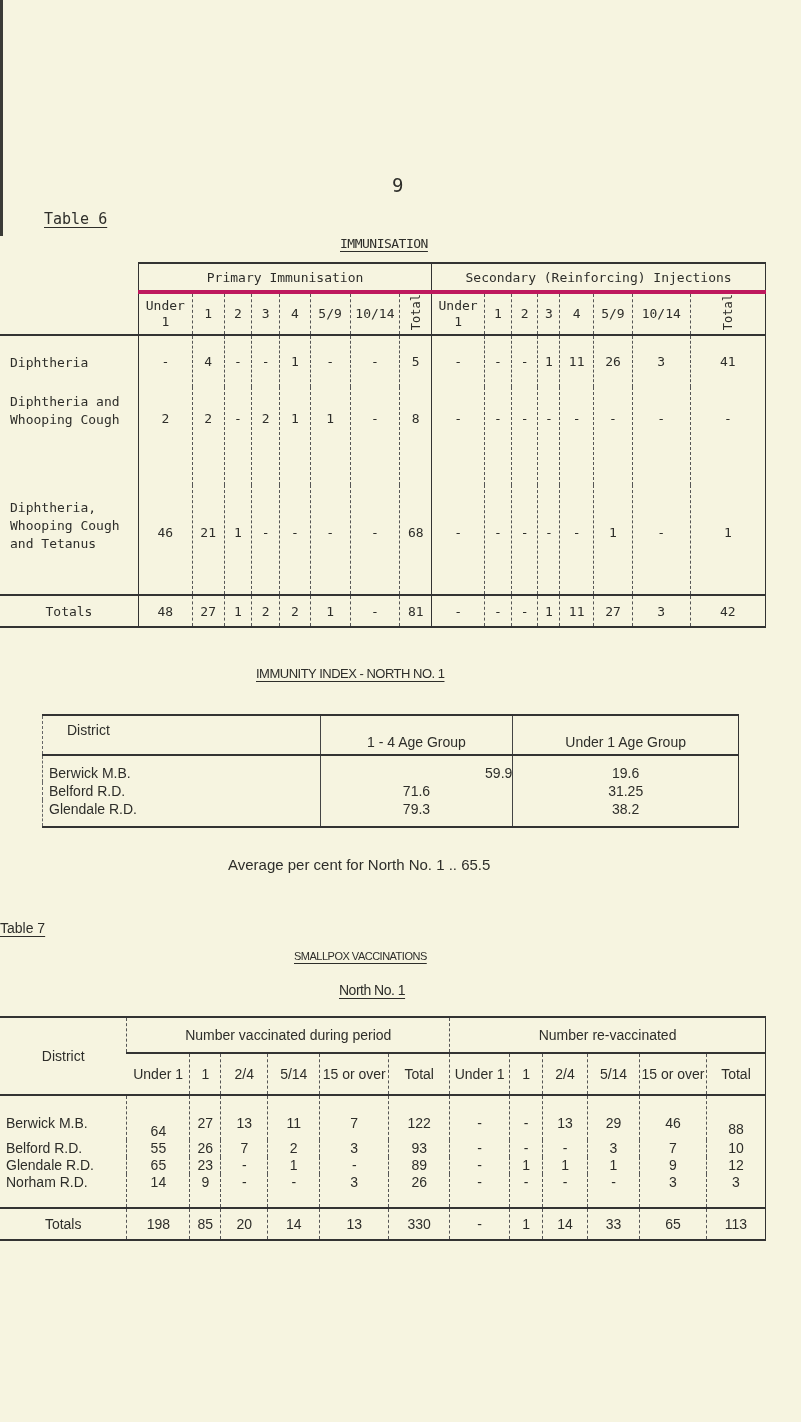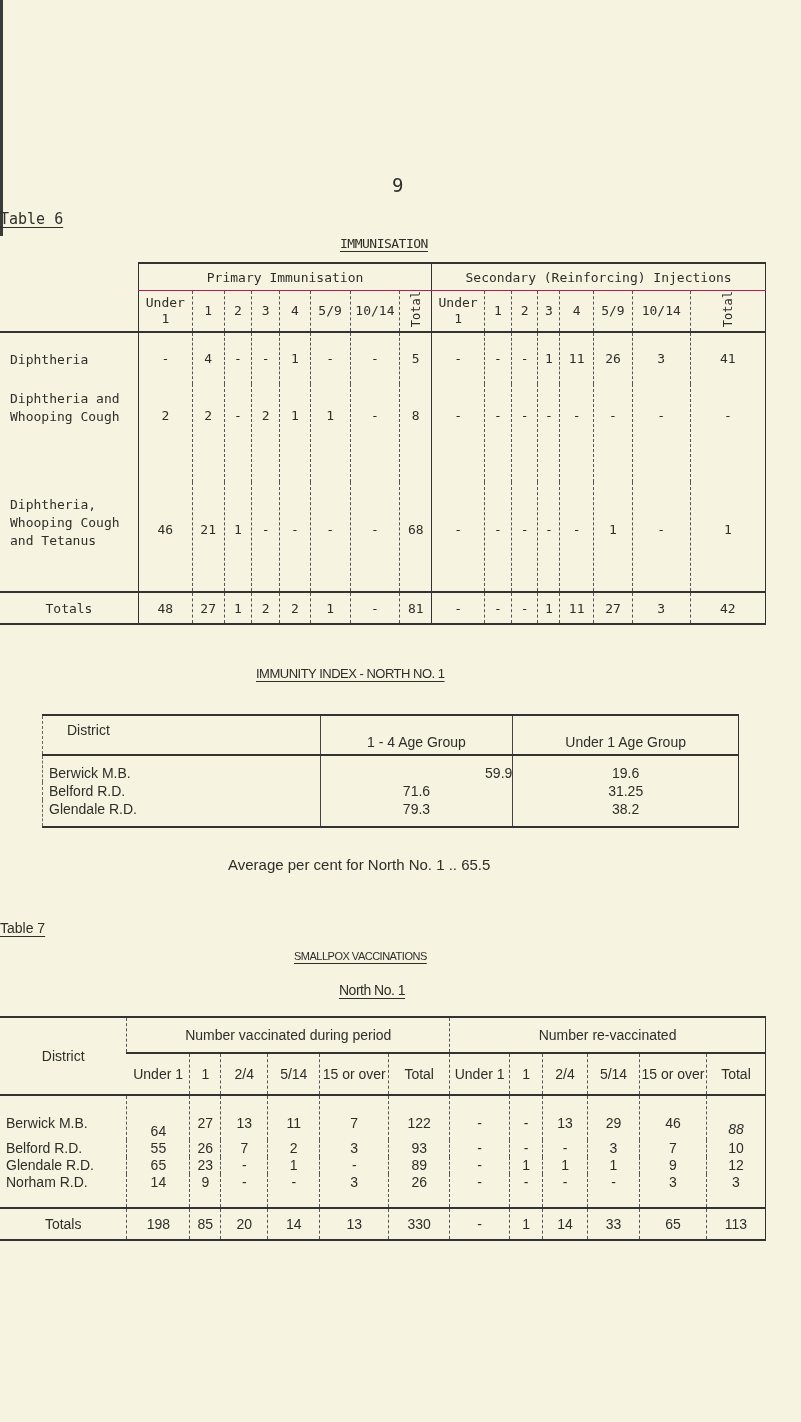--- a/index.html
+++ b/index.html
@@ -11,21 +11,21 @@
   .abs { position:absolute; }
   .pagenum { left:392px; top:174px; font-size:19px; }
   .tlabel { font-size:15px; text-decoration:underline; text-underline-offset:3px; }
   .title { font-size:13px; text-decoration:underline; text-underline-offset:3px; letter-spacing:-0.5px; }
   table { border-collapse:collapse; }
   td, th { font-weight:normal; padding:0; }
 
   
   #t6 { left:0; top:262px; width:766px; font-size:13px; }
   #t6 td, #t6 th { border-left:1px dashed #555; }
-  #t6 tr.h1 th { border-top:2px solid #333; border-bottom:1px solid #be185d; height:26px; }
+  #t6 tr.h1 th { border-top:2px solid #333; border-bottom:4px solid #be185d; height:26px; }
   #t6 tr.h2 th { border-bottom:2px solid #333; height:40px; line-height:16px; vertical-align:middle; }
   #t6 tr.tot td { border-top:2px solid #333; border-bottom:2px solid #333; height:30px; }
   #t6 td { text-align:center; vertical-align:top; }
   #t6 td.lbl { text-align:left; padding-left:10px; line-height:18px; }
   #t6 .rot { writing-mode:vertical-rl; transform:rotate(180deg); font-size:12px; }
   #t6 td:first-child, #t6 th:first-child { border-left:none; }
   #t6 .solid { border-left:1px solid #333 !important; }
   #t6 .last { border-right:1px solid #333; }
 
   
@@ -50,21 +50,21 @@
   #t7 td:first-child, #t7 th:first-child { border-left:none; }
   #t7 .last { border-right:1px solid #333; }
 </style>
 </head>
 <body>
 
 <div class="edge"></div>
 
 <div class="abs pagenum">9</div>
 
-<div class="abs tlabel" style="left:0;top:210px;">Table 6</div>
+<div class="abs tlabel" style="left:0;top:210px;padding-left:44px;">Table 6</div>
 <div class="abs title" style="left:340px;top:236px;">IMMUNISATION</div>
 
 <table id="t6" class="abs">
   <colgroup>
     <col style="width:139px">
     <col style="width:54px">
       <col style="width:32px">
       <col style="width:28px">
       <col style="width:28px">
       <col style="width:31px">
@@ -262,21 +262,21 @@
         <td style="padding-top:10px;">27</td>
         <td style="padding-top:10px;">13</td>
         <td style="padding-top:10px;">11</td>
         <td style="padding-top:10px;">7</td>
         <td style="padding-top:10px;">122</td>
     <td style="padding-top:10px;">-</td>
         <td style="padding-top:10px;">-</td>
         <td style="padding-top:10px;">13</td>
         <td style="padding-top:10px;">29</td>
         <td style="padding-top:10px;">46</td>
-        <td class="last" style="padding-top:22px;font-style:italic;">88</td>
+        <td class="last" style="padding-top:22px;">88</td>
   </tr>
   <tr>
     <td class="lbl">Belford R.D.</td>
     <td>55</td>
         <td>26</td>
         <td>7</td>
         <td>2</td>
         <td>3</td>
         <td>93</td>
     <td>-</td>

